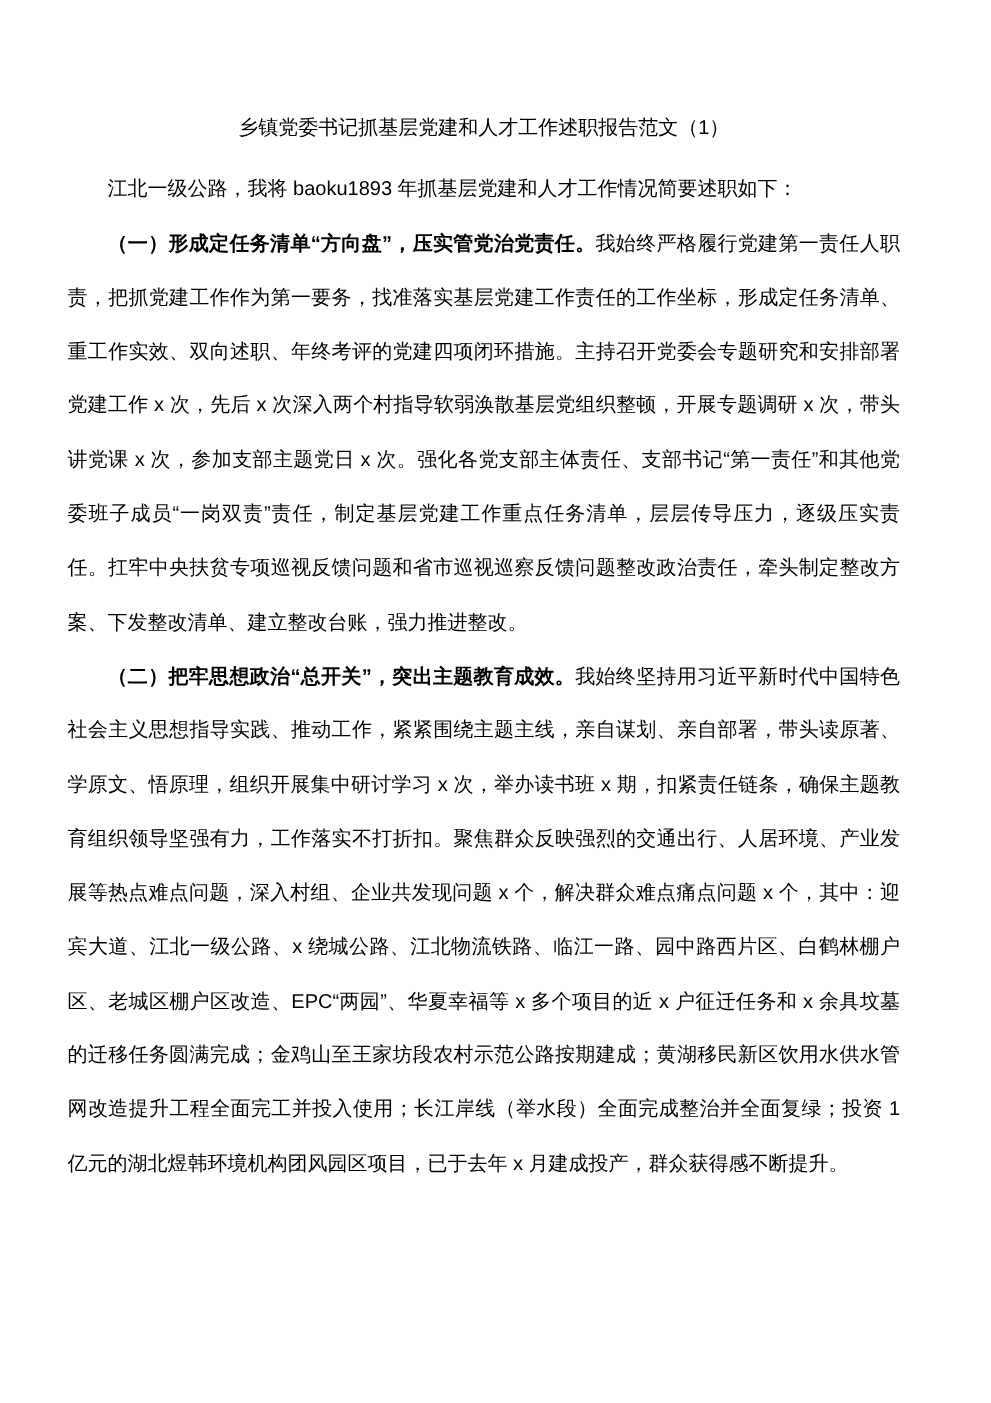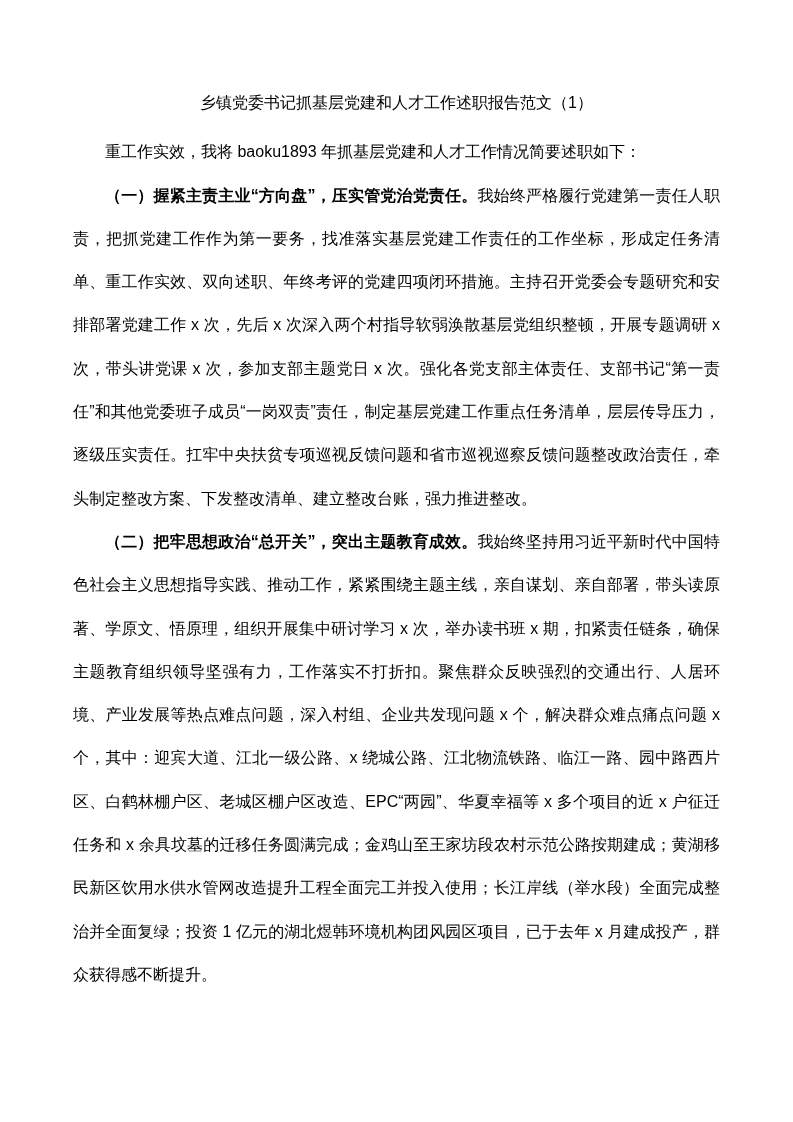--- a/index.html
+++ b/index.html
@@ -7,21 +7,21 @@
     padding: 0;
     background: #ffffff;
   }
   .page {
     position: relative;
     width: 793px;
     height: 1122px;
     margin: 0 auto;
     background: #ffffff;
     box-sizing: border-box;
-    padding: 81px 73px 0 73px;
+    padding: 81px 73px 0 54px;
     font-family: "Liberation Sans", "DejaVu Sans", sans-serif;
     font-size: 16px;
     line-height: 43.3px;
     color: #000000;
     overflow: hidden;
   }
   .doc-title {
     text-align: center;
     font-weight: 400;
     margin: 0 0 6px 0;
@@ -37,20 +37,20 @@
     font-weight: 700;
   }
 </style>
 </head>
 <body>
 
 <div class="page">
 
   <div class="doc-title">乡镇党委书记抓基层党建和人才工作述职报告范文（1）</div>
 
-  <p class="para"><span>重工作实效，我将 baoku1893 年抓基层党建和人才工作情况简要述职如下：</span></p>
+  <p class="para"><span>江北一级公路，我将 baoku1893 年抓基层党建和人才工作情况简要述职如下：</span></p>
 
 
-  <p class="para"><span class="run-bold">（一）握紧主责主业“方向盘”，压实管党治党责任。</span><span>我始终严格履行党建第一责任人职责，把抓党建工作作为第一要务，找准落实基层党建工作责任的工作坐标，形成定任务清单、重工作实效、双向述职、年终考评的党建四项闭环措施。主持召开党委会专题研究和安排部署党建工作 x 次，先后 x 次深入两个村指导软弱涣散基层党组织整顿，开展专题调研 x 次，带头讲党课 x 次，参加支部主题党日 x 次。强化各党支部主体责任、支部书记“第一责任”和其他党委班子成员“一岗双责”责任，制定基层党建工作重点任务清单，层层传导压力，逐级压实责任。扛牢中央扶贫专项巡视反馈问题和省市巡视巡察反馈问题整改政治责任，牵头制定整改方案、下发整改清单、建立整改台账，强力推进整改。</span></p>
+  <p class="para"><span class="run-bold">（一）形成定任务清单“方向盘”，压实管党治党责任。</span><span>我始终严格履行党建第一责任人职责，把抓党建工作作为第一要务，找准落实基层党建工作责任的工作坐标，形成定任务清单、重工作实效、双向述职、年终考评的党建四项闭环措施。主持召开党委会专题研究和安排部署党建工作 x 次，先后 x 次深入两个村指导软弱涣散基层党组织整顿，开展专题调研 x 次，带头讲党课 x 次，参加支部主题党日 x 次。强化各党支部主体责任、支部书记“第一责任”和其他党委班子成员“一岗双责”责任，制定基层党建工作重点任务清单，层层传导压力，逐级压实责任。扛牢中央扶贫专项巡视反馈问题和省市巡视巡察反馈问题整改政治责任，牵头制定整改方案、下发整改清单、建立整改台账，强力推进整改。</span></p>
 
   <p class="para"><span class="run-bold">（二）把牢思想政治“总开关”，突出主题教育成效。</span><span>我始终坚持用习近平新时代中国特色社会主义思想指导实践、推动工作，紧紧围绕主题主线，亲自谋划、亲自部署，带头读原著、学原文、悟原理，组织开展集中研讨学习 x 次，举办读书班 x 期，扣紧责任链条，确保主题教育组织领导坚强有力，工作落实不打折扣。聚焦群众反映强烈的交通出行、人居环境、产业发展等热点难点问题，深入村组、企业共发现问题 x 个，解决群众难点痛点问题 x 个，其中：迎宾大道、江北一级公路、x 绕城公路、江北物流铁路、临江一路、园中路西片区、白鹤林棚户区、老城区棚户区改造、EPC“两园”、华夏幸福等 x 多个项目的近 x 户征迁任务和 x 余具坟墓的迁移任务圆满完成；金鸡山至王家坊段农村示范公路按期建成；黄湖移民新区饮用水供水管网改造提升工程全面完工并投入使用；长江岸线（举水段）全面完成整治并全面复绿；投资 1 亿元的湖北煜韩环境机构团风园区项目，已于去年 x 月建成投产，群众获得感不断提升。</span></p>
 
 </div>
 
 </body></html>

